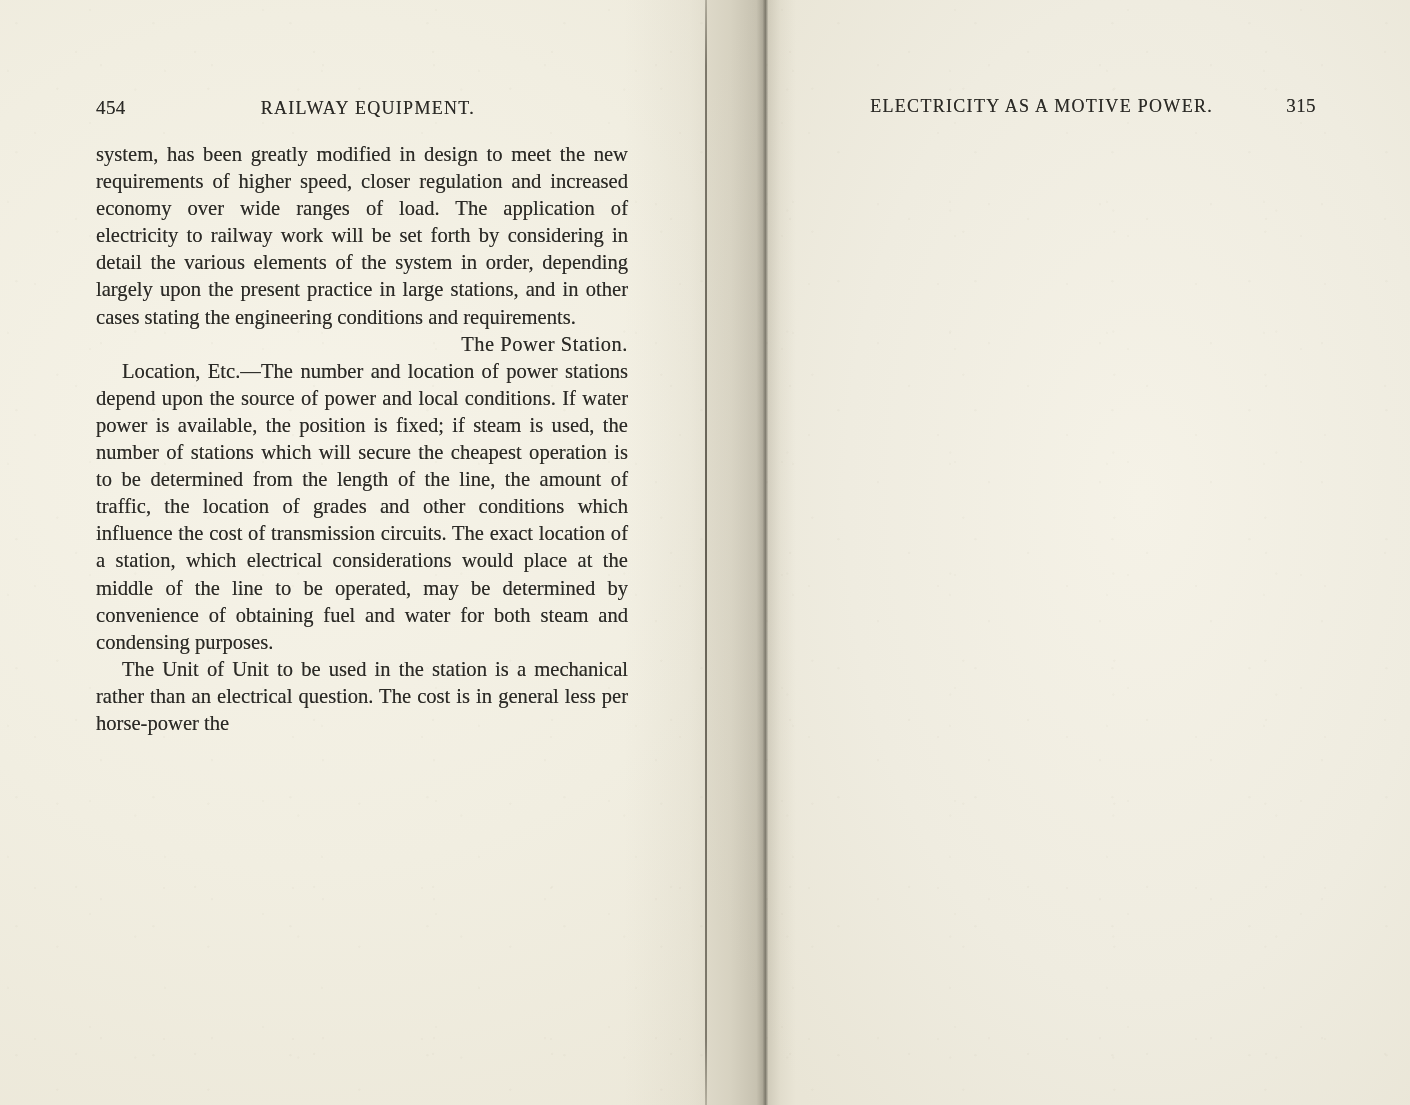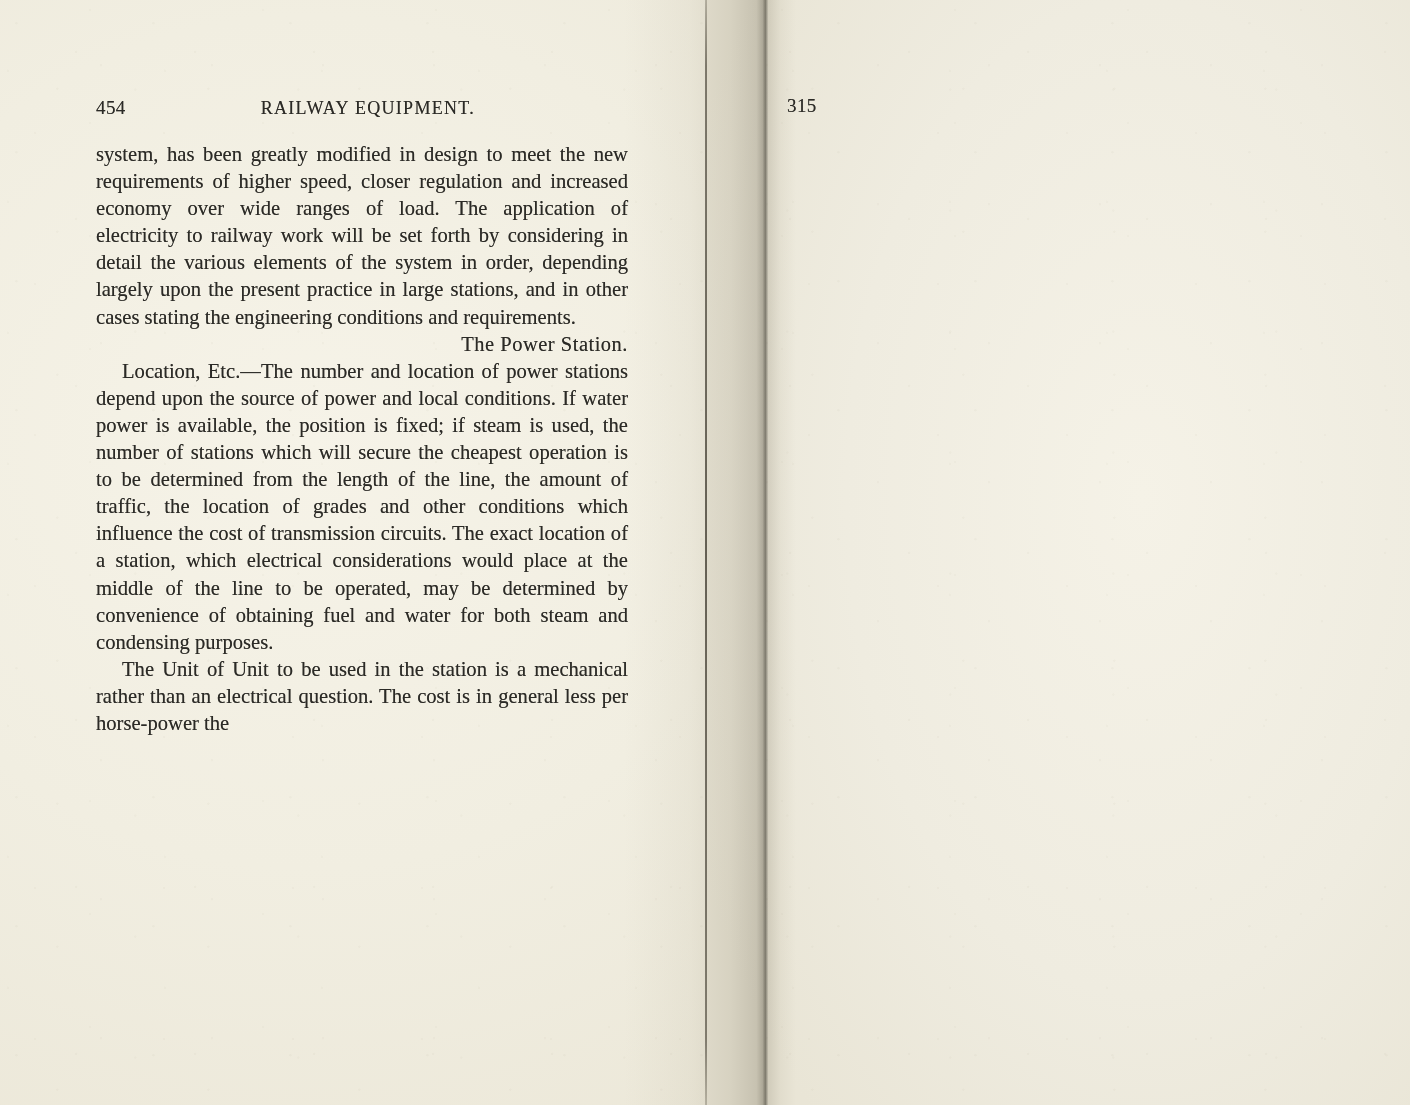--- a/index.html
+++ b/index.html
@@ -183,18 +183,19 @@
 
     </div>
   </div>
 
   <div id="gutter"></div>
   <div id="gutter-line"></div>
 
   <div class="leaf" id="leaf-right">
 
     <div class="running-head" id="running-head-right">
+      <span class="head-title">ELECTRICITY AS A MOTIVE POWER.</span>
       <span class="folio">315</span>
     </div>
 
   </div>
 
 </div>
 
 </body></html>

